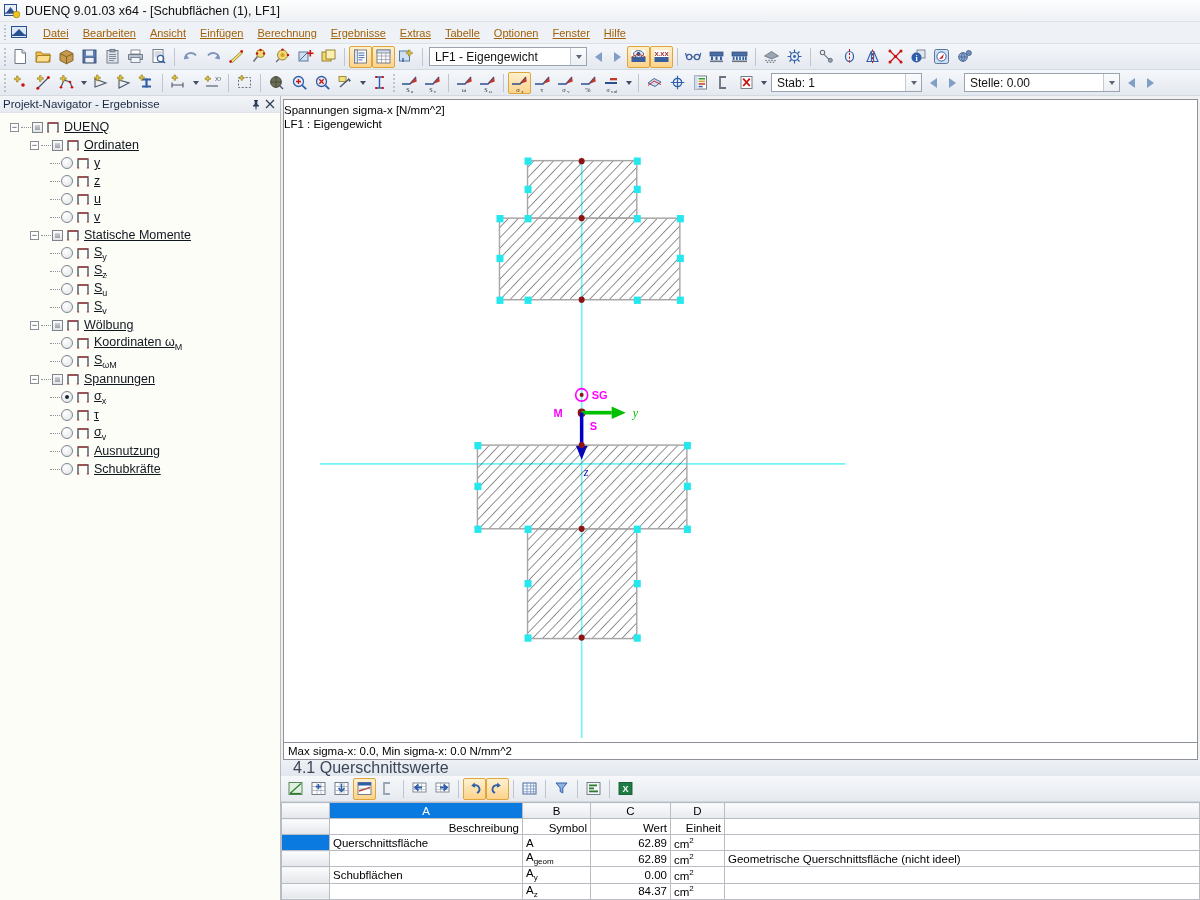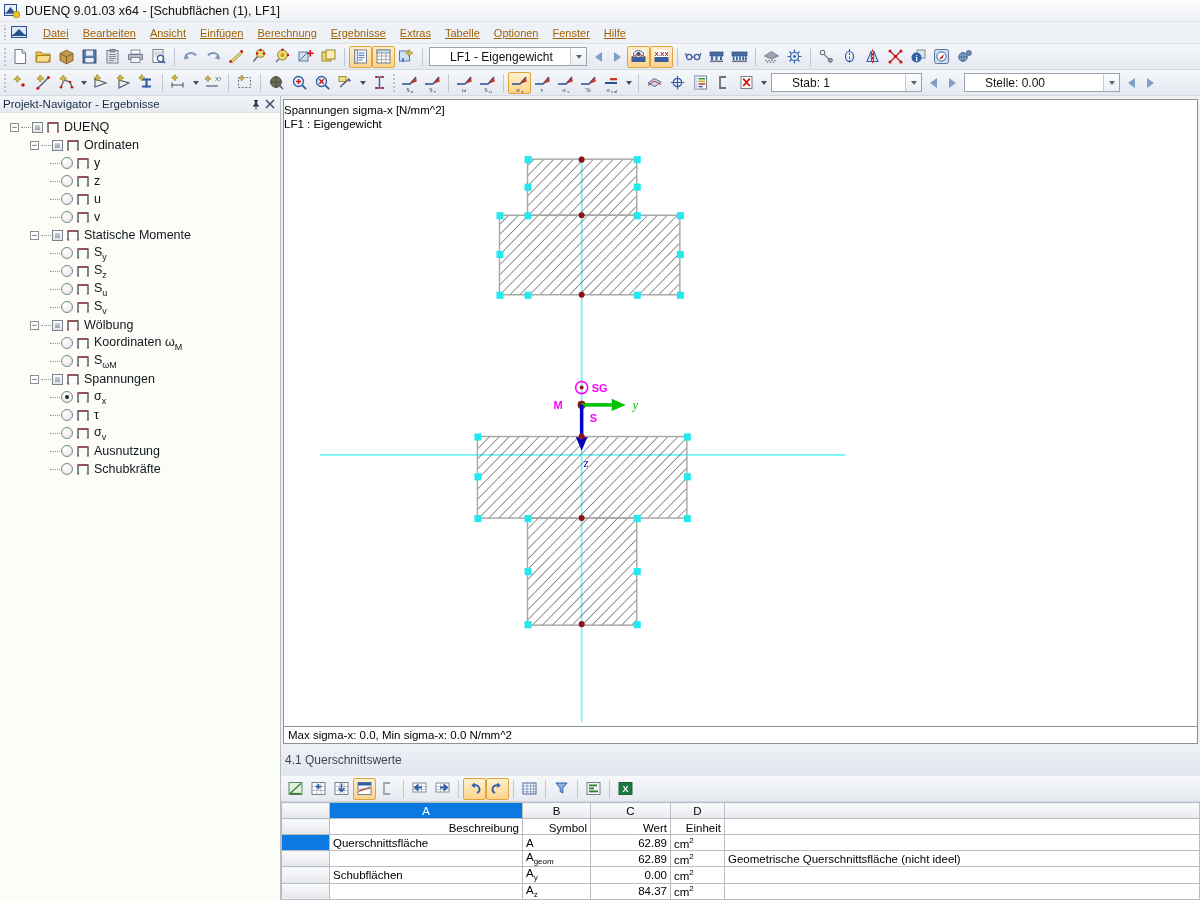--- a/index.html
+++ b/index.html
@@ -52,21 +52,21 @@
   }
   .tbtn.active { border: 1px solid #e0a43c; background: linear-gradient(#fff1cf, #fcd38a); }
   .tsep { width: 1px; height: 18px; background: #c0c6cf; margin: 0 4px; flex: 0 0 1px; }
   .tgrip { width: 7px; height: 18px; flex: 0 0 7px; display:flex; flex-direction:column; justify-content:center; gap:2px;}
   .tgrip i { display:block; width:2px; height:2px; background:#aeb6c0; margin-left:2px; border-radius:50%;}
   .tcaret { width: 11px; height: 22px; display: flex; align-items: center; justify-content: center; flex: 0 0 11px;}
   .tcaret:after { content:""; border-left:3px solid transparent; border-right:3px solid transparent; border-top:4px solid #44506a; }
 
   .combo {
     height: 19px; background: #fff; border: 1px solid #9aa4b1; display: flex; align-items: center;
-    font-size: 12px; color: #111; padding-left: 20px; position: relative;
+    font-size: 12px; color: #111; padding-left: 5px; position: relative;
   }
   .combo .cb-arrow {
     position: absolute; right: 0; top: 0; bottom: 0; width: 16px;
     background: linear-gradient(#fbfcfd,#eceff3); border-left: 1px solid #c3cad3;
     display: flex; align-items: center; justify-content: center;
   }
   .combo .cb-arrow:after { content:""; border-left:3px solid transparent; border-right:3px solid transparent; border-top:4px solid #5a6577; }
   .navbtn { width: 19px; height: 21px; display:flex; align-items:center; justify-content:center; flex: 0 0 19px; }
   .tri-l { width:0;height:0;border-top:5px solid transparent;border-bottom:5px solid transparent;border-right:7px solid #7f9fc6; }
   .tri-r { width:0;height:0;border-top:5px solid transparent;border-bottom:5px solid transparent;border-left:7px solid #7f9fc6; }
@@ -86,38 +86,38 @@
   .trow { display: flex; align-items: center; height: 18px; position: relative; white-space: nowrap; }
   .texp { width: 9px; height: 9px; border: 1px solid #8a8f96; background: #fff; color: #2b3542;
           font-size: 9px; line-height: 7px; text-align: center; margin-right: 2px; flex:0 0 9px; font-family:"Liberation Sans",sans-serif;}
   .tdots { width: 10px; flex: 0 0 10px; height: 1px; border-top: 1px dotted #8f949b; margin-right: 1px; }
   .tsq { width: 11px; height: 11px; border: 1px solid #7d838b; background: linear-gradient(#fbfbfb,#e2e4e7); flex:0 0 11px; margin-right: 3px; position: relative;}
   .tsq:after { content:""; position:absolute; left:2px; top:2px; right:2px; bottom:2px; background: linear-gradient(#cfd2d6,#9da3ab); }
   .tradio { width: 12px; height: 12px; border: 1px solid #7d838b; border-radius: 50%;
             background: radial-gradient(circle at 35% 30%, #ffffff, #dfe2e6); flex:0 0 12px; margin-right: 3px; position:relative;}
   .tradio.on:after { content:""; position:absolute; left:3px; top:3px; width:4px; height:4px; background:#1d2630; border-radius:50%;}
   .tsect { width: 14px; height: 12px; flex:0 0 14px; margin-right: 4px; position: relative; }
-  .tlabel { font-size: 12.5px; }
+  .tlabel { font-size: 12.5px; text-decoration: underline; }
   .tlabel sub { font-size: 9px; }
 
   
   .main { flex: 1 1 auto; display: flex; flex-direction: column; min-width: 0; background:#f0f0f0;}
   .canvas-wrap { flex: 1 1 auto; position: relative; background: #ffffff; border: 1px solid #8d9299; margin: 3px 2px 0 2px; min-height:0;}
   .canvas-label { position: absolute; left: 0; top: 3px; font-size: 11.5px; color: #000; line-height: 14px; }
   .canvas-svg { position:absolute; inset:0; width:100%; height:100%; }
   .status-strip {
     height: 17px; background: #ffffff; border: 1px solid #8d9299; border-top:none; margin: 0 2px 0 2px;
     display: flex; align-items: center; padding-left: 4px; font-size: 11.5px; color: #000;
   }
 
   
   .tablepanel { flex: 0 0 auto; display: flex; flex-direction: column; background:#f0f0f0;}
   .table-title {
-    height: 32px; background: linear-gradient(#eef1f6,#e2e7ee); display: flex; align-items: center;
-    padding-left: 4px; font-size: 12px; color: #3a4556;
+    height: 16px; background: linear-gradient(#eef1f6,#e2e7ee); display: flex; align-items: center;
+    padding-left: 12px; font-size: 16px; color: #3a4556;
   }
   .table-toolbar {
     height: 26px; background: linear-gradient(#f6f8fa,#e6eaf0); display: flex; align-items: center;
     padding-left: 3px; border-bottom: 1px solid #cfd5dd;
   }
   .grid { flex: 1 1 auto; background: #fff; overflow: hidden; }
   table.ss { border-collapse: collapse; width: 100%; table-layout: fixed; font-size: 11.5px; color:#000;}
   table.ss th, table.ss td { border: 1px solid #b9bdc3; padding: 0 3px; height: 16px; font-weight: normal; }
   .colhead { background: linear-gradient(#fbfcfd,#e6e9ee); text-align: center; height:15px; font-size:11.5px;}
   .colhead.sel { background: #0a7ae0; color: #fff; }

